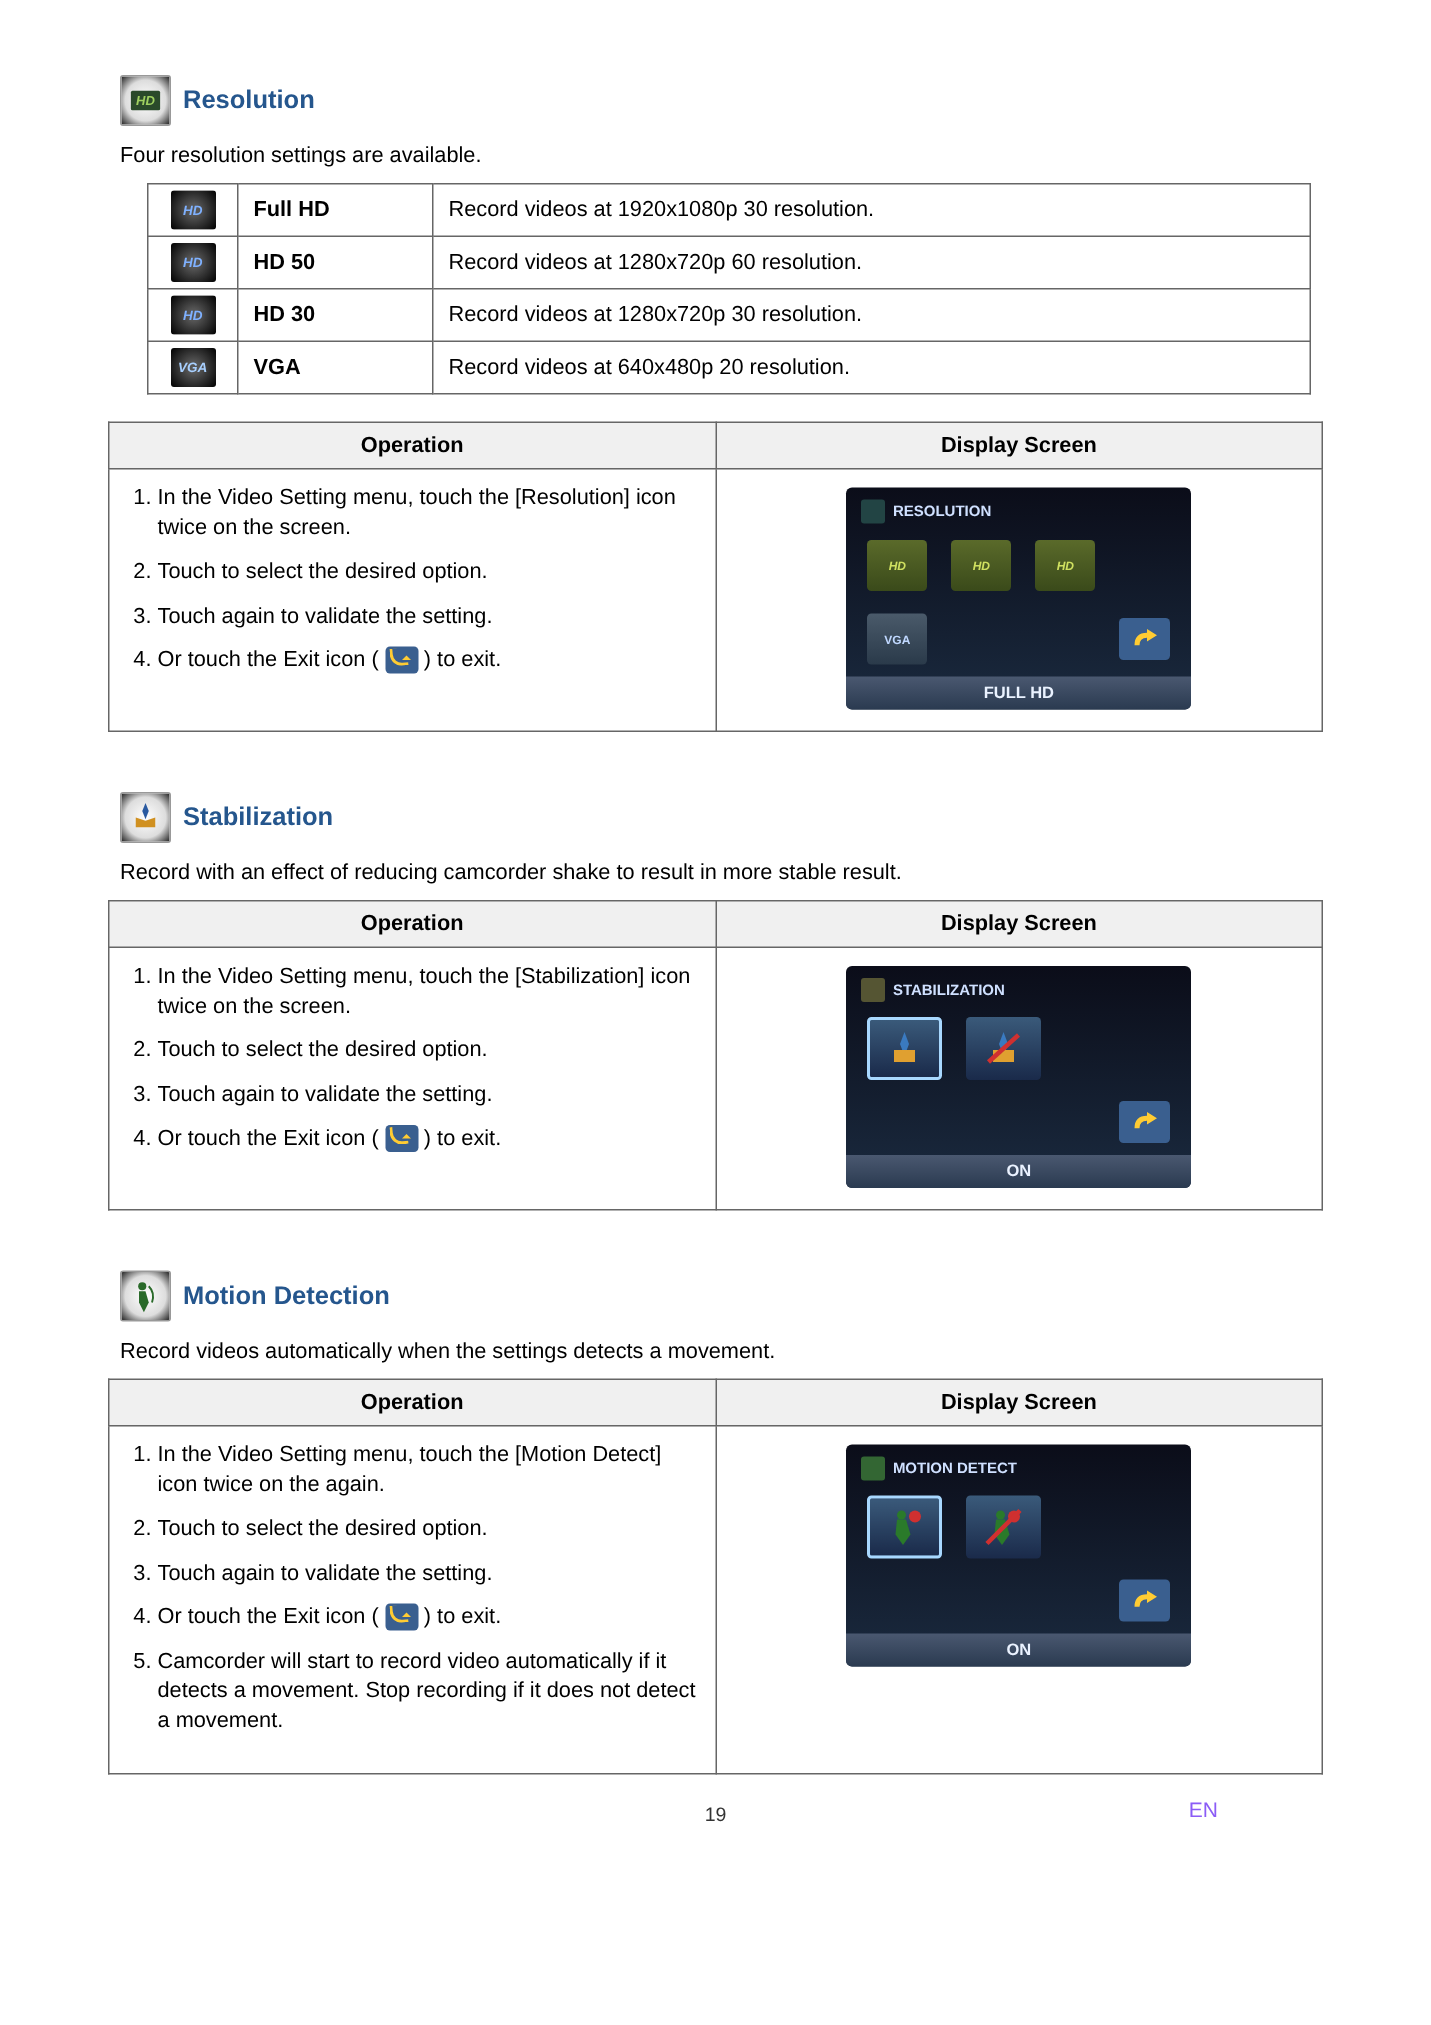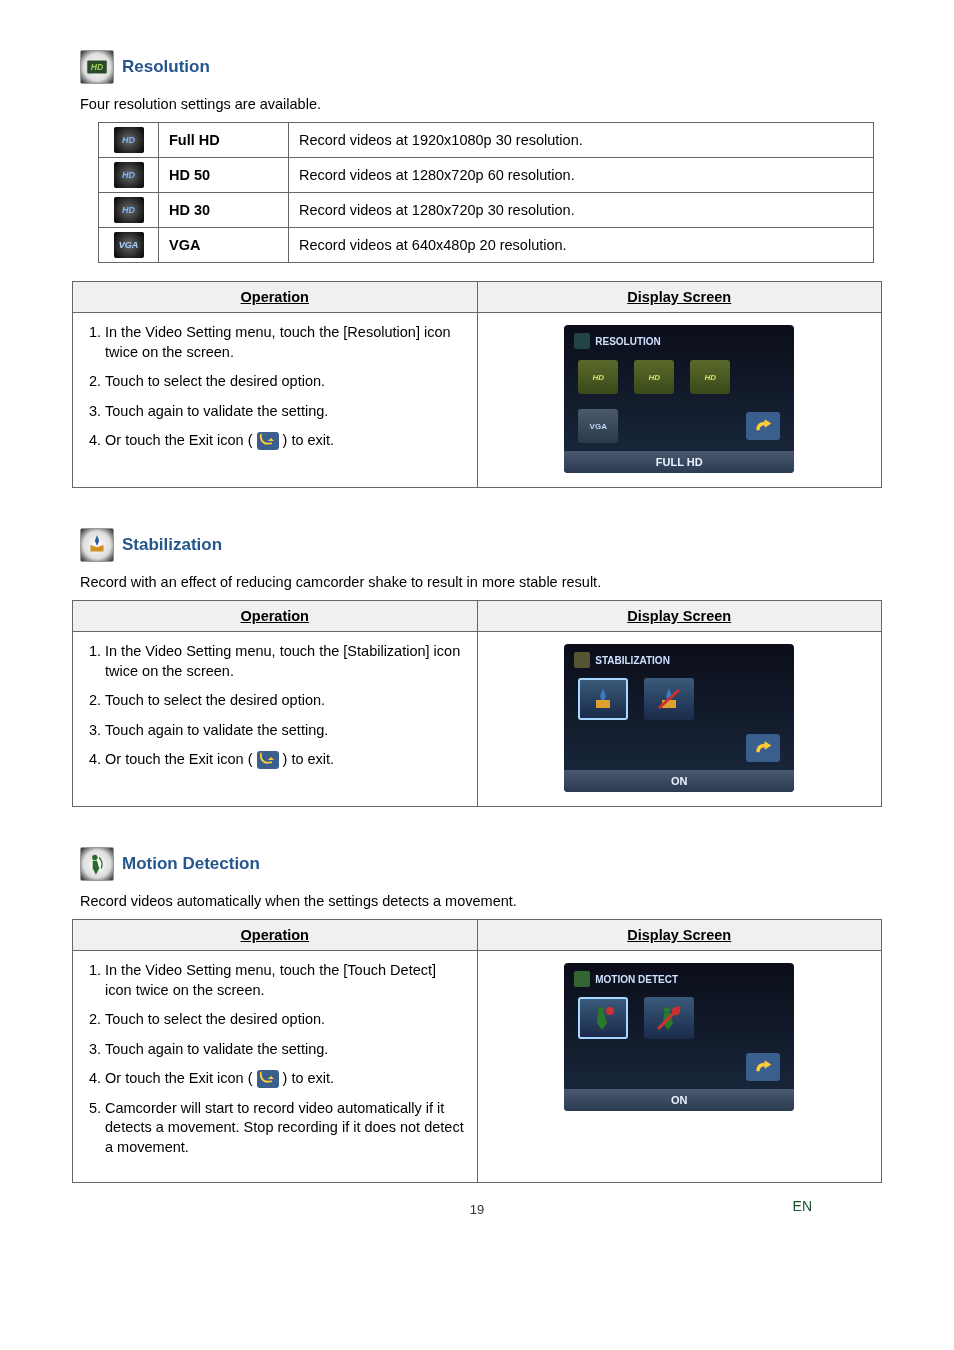--- a/index.html
+++ b/index.html
@@ -9,21 +9,21 @@
   .sec-icon svg { width:26px; height:26px; }
   h2 { color:#25568d; font-size:17px; font-weight:bold; }
   .intro { margin-bottom:10px; }
   table { border-collapse:collapse; width:100%; }
   td, th { border:1px solid #666; padding:7px 10px; vertical-align:middle; text-align:left; font-size:14.5px; }
   .small-icon-cell { width:60px; text-align:center; padding:4px; }
   .small-icon { width:30px; height:26px; background:#222 radial-gradient(circle, #555 20%, #000 100%); border-radius:2px; display:inline-flex; align-items:center; justify-content:center; color:#7fb1ff; font-size:9px; font-weight:bold; font-style:italic; }
   .res-table { margin-bottom:18px; margin-left:18px; width:calc(100% - 18px);}
   .strong-cell { font-weight:bold; width:130px;}
   .op-table { margin-left:-8px; margin-right:-8px; width:calc(100% + 16px); margin-bottom:40px;}
-  .op-table th { background:#f0f0f0; text-align:center; font-weight:bold;text-decoration:underline;}
+  .op-table th { background:#f0f0f0; text-align:center; font-weight:bold;}
   .op-table td { vertical-align:top; padding:10px 12px 14px 12px;}
   .op-cell { width:50%;margin-top:36px; }
   .ds-cell { width:50%; text-align:center;}
   ol { padding-left:20px; }
   ol li { margin-bottom:10px; line-height:1.35;}
   .exit-icon { display:inline-block; width:22px; height:18px; background:#3a5f8f; border-radius:3px; vertical-align:middle; position:relative; }
   .exit-icon::before { content:''; position:absolute; width:10px; height:10px; border:2px solid #ffcc33; border-right:none; border-top:none; border-radius:0 0 0 8px; left:3px; top:1px; transform:rotate(-5deg);}
   .exit-icon::after { content:''; position:absolute; left:11px; top:3px; width:0; height:0; border:3px solid transparent; border-bottom-color:#ffcc33;}
   
   .screen { width:230px; height:auto; background:linear-gradient(#0b0d19 0%, #1a2a3f 100%); border-radius:4px; margin:2px auto 0 auto; padding:8px 10px 6px 10px; color:#fff; font-size:10px; }
@@ -33,21 +33,21 @@
   .opt { width:40px; height:34px; border-radius:3px; display:flex; align-items:center; justify-content:center; font-size:8px; font-weight:bold; }
   .opt-hd { background:linear-gradient(#5a6a2a,#3a4a1a); color:#cfe060; font-style:italic;}
   .opt-vga { background:linear-gradient(#4a5a6a,#2a3a4a); color:#c0d8ff;}
   .opt-big1 { width:50px; height:42px; background:linear-gradient(#3a5a7a,#1a2a4a); border:2px solid #a8d8ff;}
   .opt-big2 { width:50px; height:42px; background:linear-gradient(#3a5a7a,#1a2a4a); }
   .screen-row2 { display:flex; justify-content:space-between; align-items:center; padding:0 4px 8px 4px;}
   .exit-btn { width:34px; height:28px; background:#3a5f8f; border-radius:3px; position:relative; display:flex; align-items:center; justify-content:center;}
   .exit-btn svg { width:20px; height:16px; }
   .screen-foot { background:linear-gradient(#4a5870,#2a3a50); color:#eaf2ff; text-align:center; font-size:11px; font-weight:bold; padding:5px 0; margin:0 -10px -6px -10px; border-radius:0 0 4px 4px;}
   .page-foot { text-align:center; margin-top:6px; font-size:13px; color:#333;}
-  .en-label { position:absolute; right:62px; font-size:14px; color:#14532d;}
+  .en-label { position:absolute; right:62px; font-size:14px; color:#8b5cf6;}
   .foot-wrap { position:relative;margin-top:19px; }
 </style>
 </head>
 <body>
 
 <div class="section-head">
   <span class="sec-icon">
     <svg viewBox="0 0 24 24">
         <rect x="3" y="6" width="18" height="12" fill="#2a4a2a" rx="1"></rect>
         <text x="12" y="15" text-anchor="middle" fill="#9fd060" font-size="8" font-style="italic" font-weight="bold">HD</text>
@@ -207,21 +207,21 @@
 
 <table class="op-table" style="margin-bottom:6px">
   <tbody>
       <tr>
     <th>Operation</th>
     <th>Display Screen</th>
   </tr>
   <tr>
     <td class="op-cell">
       <ol>
-        <li>In the Video Setting menu, touch the [Touch Detect] icon twice on the screen.</li>
+        <li>In the Video Setting menu, touch the [Motion Detect] icon twice on the again.</li>
         <li>Touch to select the desired option.</li>
         <li>Touch again to validate the setting.</li>
         <li>
           <span>Or touch the Exit icon (</span>
           <span class="exit-icon"></span>
           <span>) to exit.</span>
         </li>
         <li>Camcorder will start to record video automatically if it detects a movement. Stop recording if it does not detect a movement.</li>
       </ol>
     </td>

